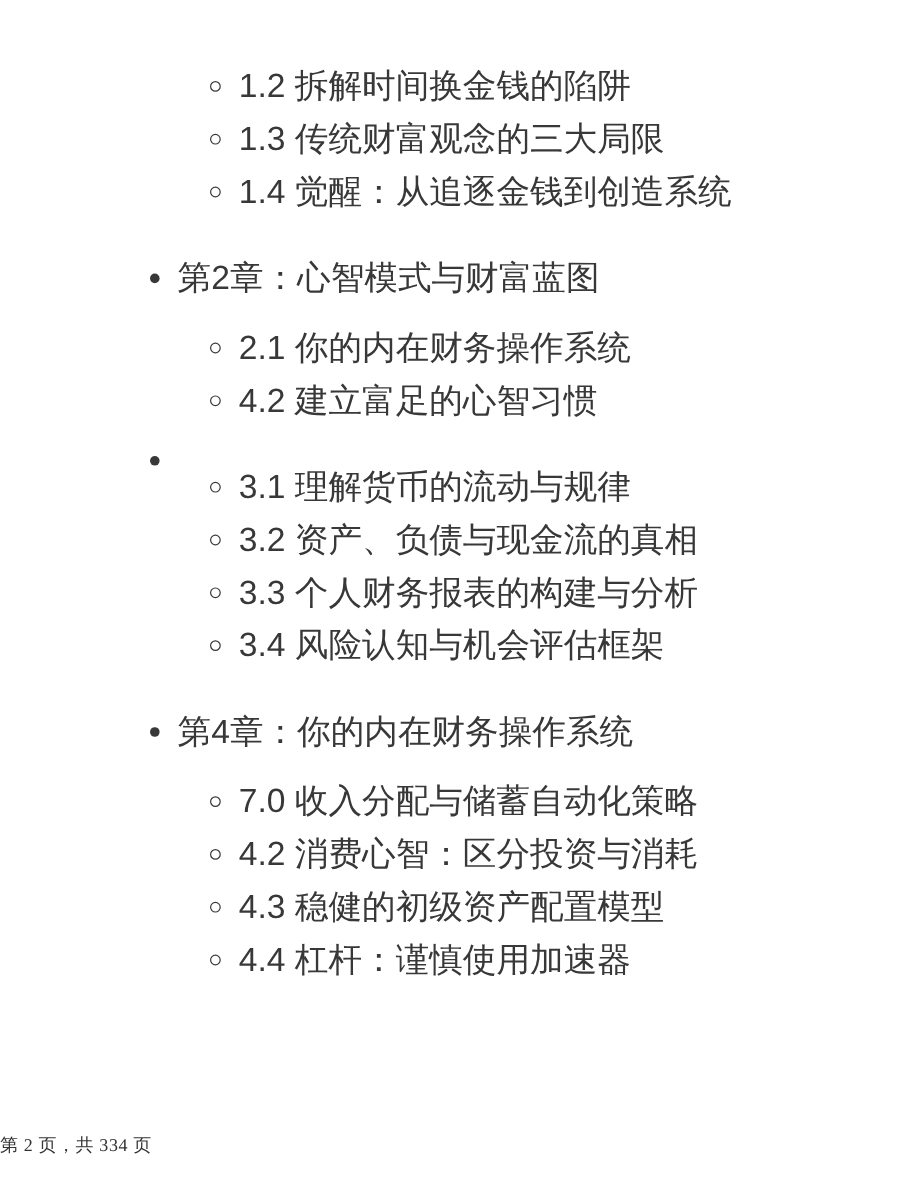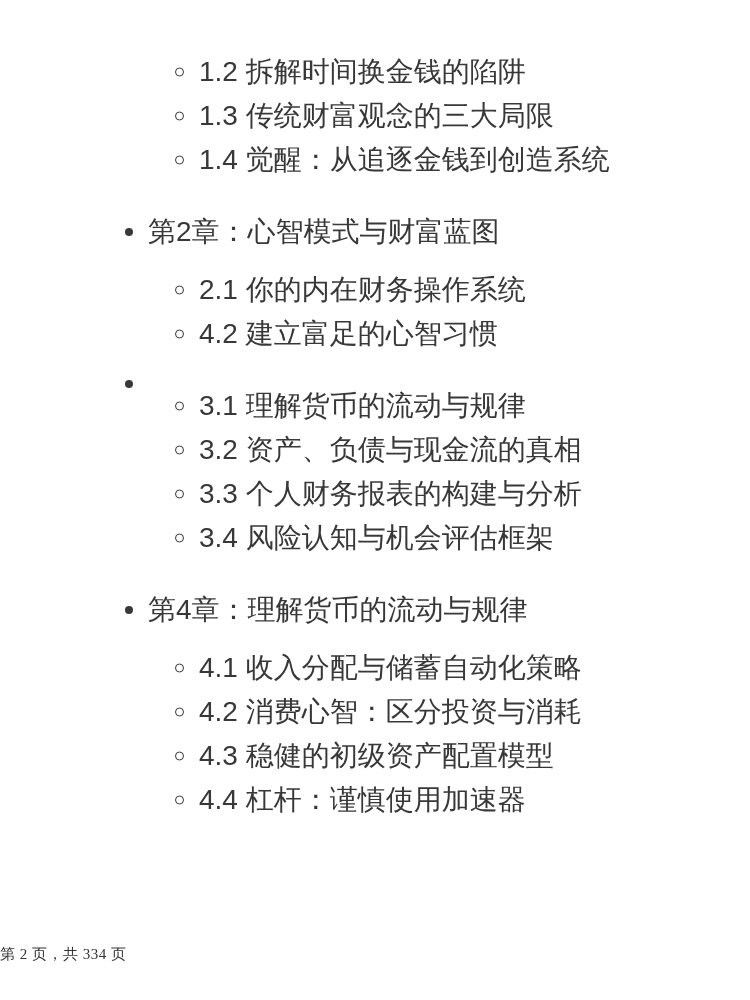--- a/index.html
+++ b/index.html
@@ -86,23 +86,23 @@
       <div class="group">
         <div class="row heading"><span class="bullet disc"></span></div>
         <div class="sub-list">
           <div class="row sub"><span class="bullet circle"></span><span>3.1 理解货币的流动与规律</span></div>
           <div class="row sub"><span class="bullet circle"></span><span>3.2 资产、负债与现金流的真相</span></div>
           <div class="row sub"><span class="bullet circle"></span><span>3.3 个人财务报表的构建与分析</span></div>
           <div class="row sub"><span class="bullet circle"></span><span>3.4 风险认知与机会评估框架</span></div>
         </div>
       </div>
       <div class="group">
-        <div class="row heading"><span class="bullet disc"></span><span>第4章：理解货币的流动与规律</span></div>
+        <div class="row heading"><span class="bullet disc"></span><span>第4章：你的内在财务操作系统</span></div>
         <div class="sub-list">
-          <div class="row sub"><span class="bullet circle"></span><span>4.1 收入分配与储蓄自动化策略</span></div>
+          <div class="row sub"><span class="bullet circle"></span><span>7.0 收入分配与储蓄自动化策略</span></div>
           <div class="row sub"><span class="bullet circle"></span><span>4.2 消费心智：区分投资与消耗</span></div>
           <div class="row sub"><span class="bullet circle"></span><span>4.3 稳健的初级资产配置模型</span></div>
           <div class="row sub"><span class="bullet circle"></span><span>4.4 杠杆：谨慎使用加速器</span></div>
         </div>
       </div>
     </div>
   <div class="footer">第 2 页，共 334 页</div>
 </div>
 
 </body></html>

